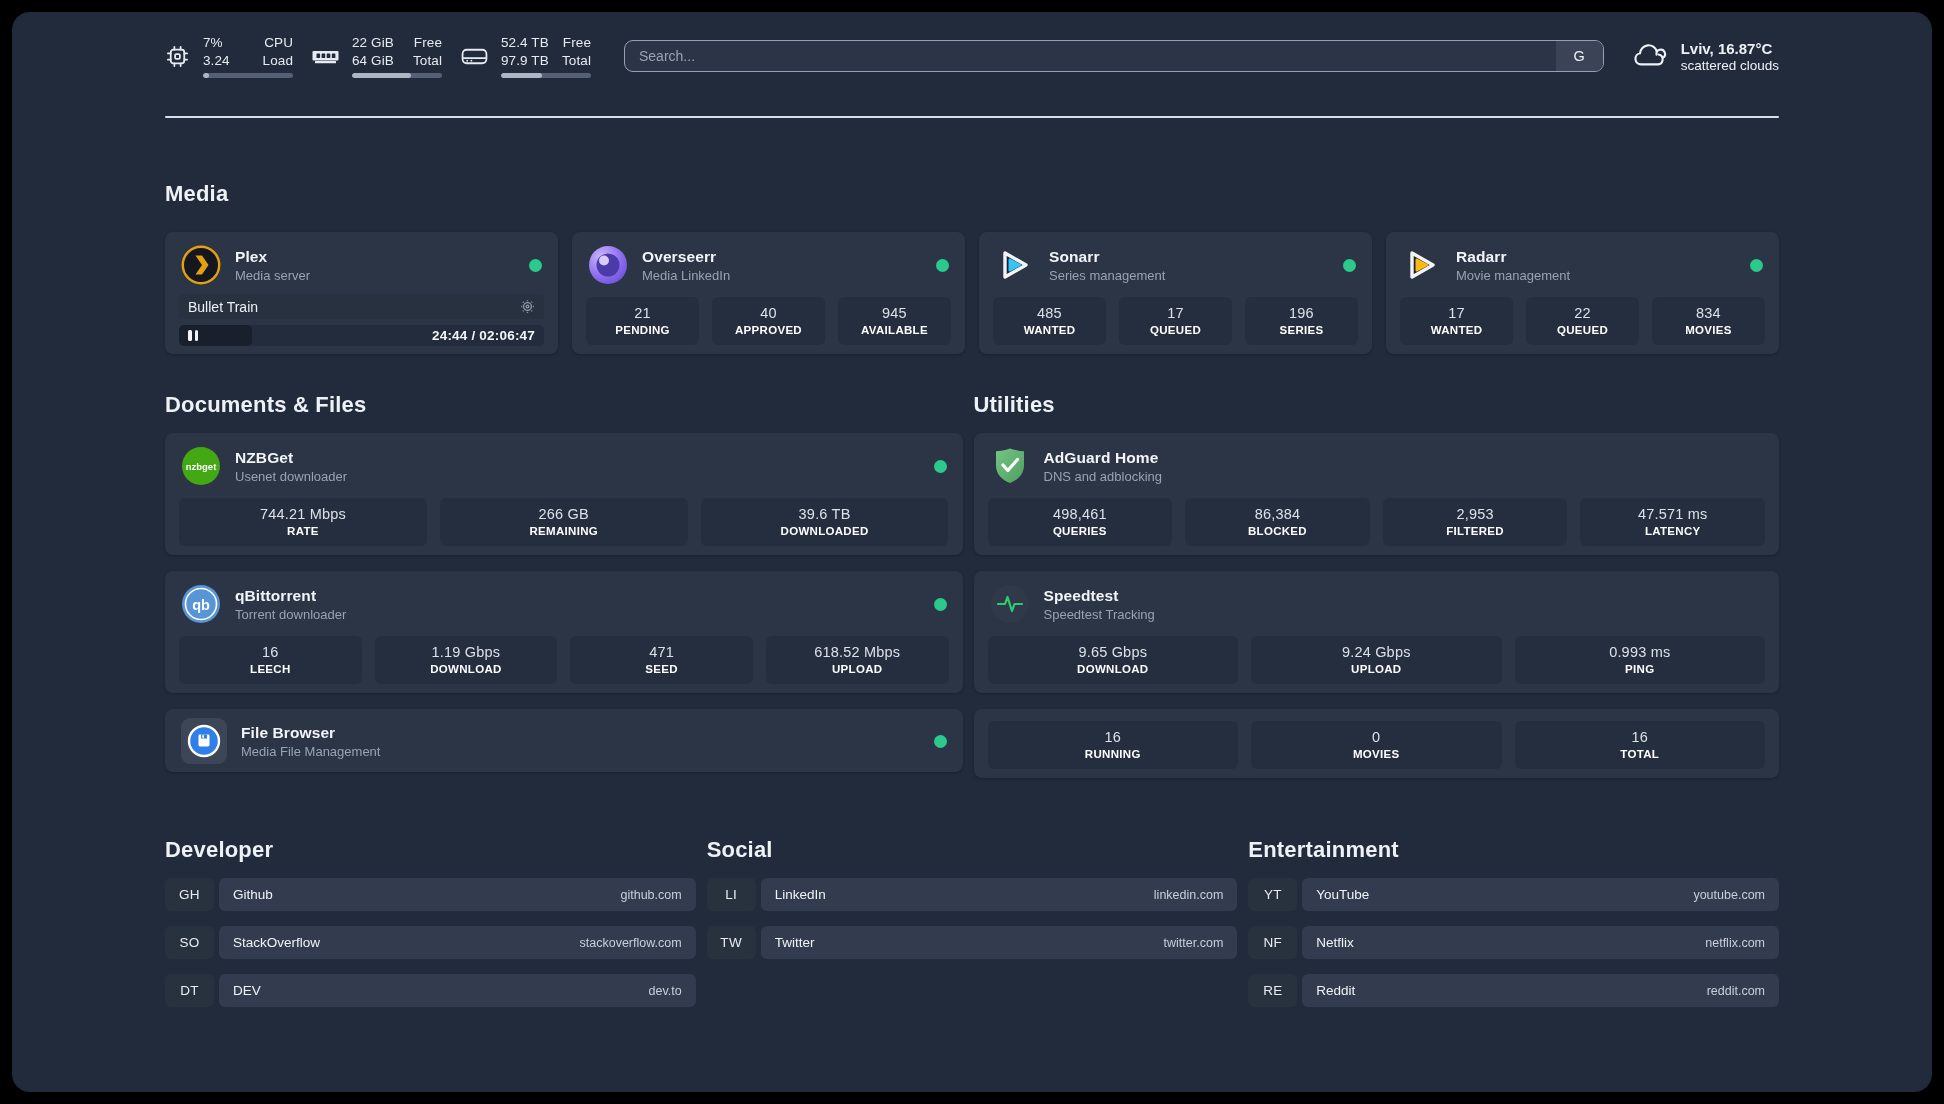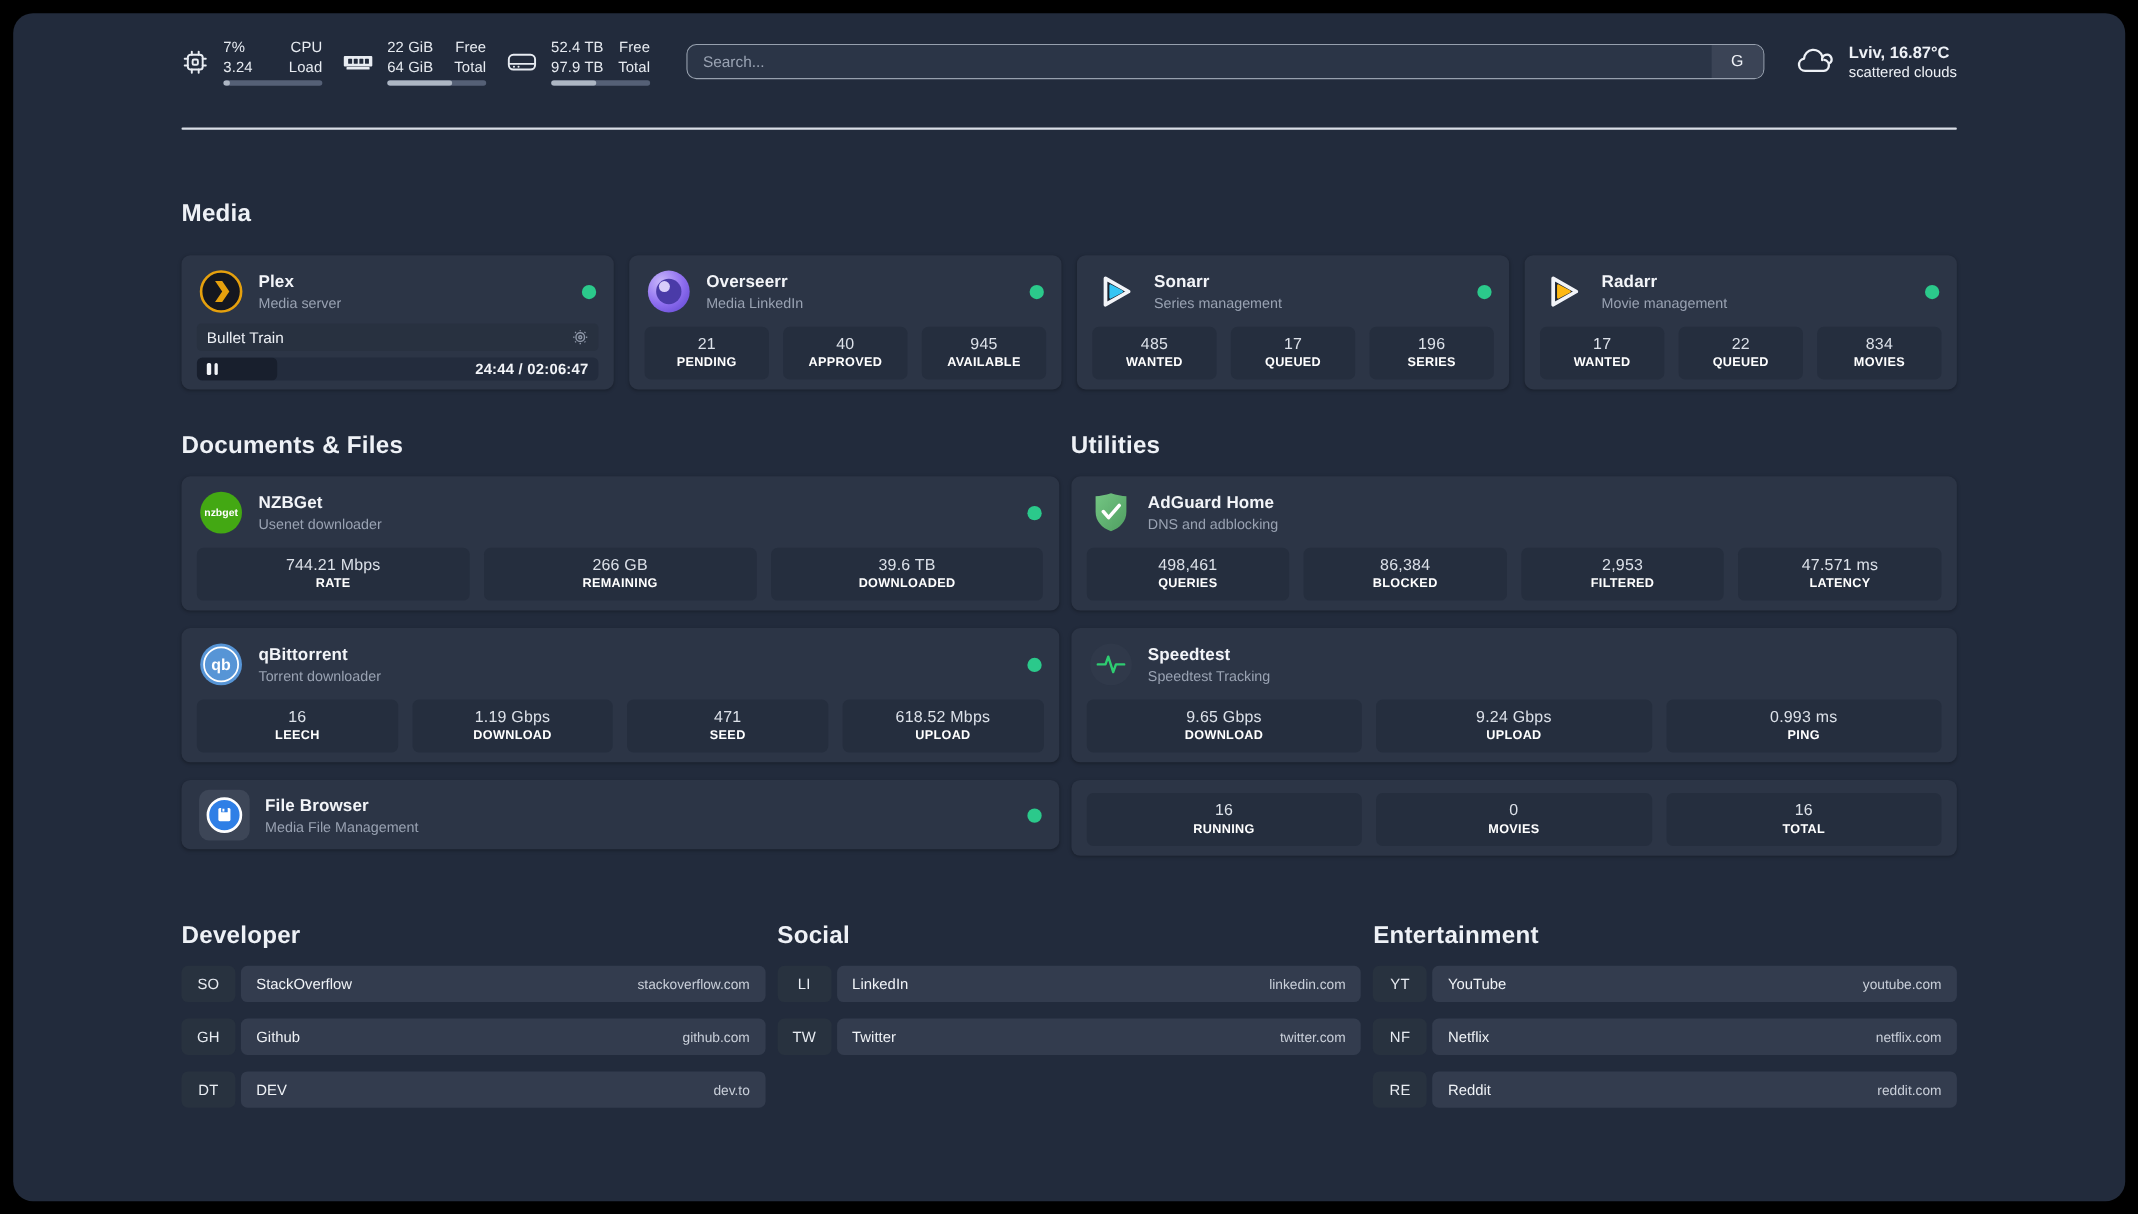--- a/index.html
+++ b/index.html
@@ -507,31 +507,31 @@
         </div>
       </div>
     </div>
   </div>
 
   <div class="bookmarks">
     <div class="bm-col">
       <h2 class="section-title">Developer</h2>
       <div class="bm-rows">
         <div class="bm-row">
+          <div class="bm-abbr">GH</div>
+          <div class="bm-pill">
+            <span class="bm-name">Github</span>
+            <span class="bm-domain">github.com</span>
+          </div>
+        </div>
+        <div class="bm-row">
           <div class="bm-abbr">SO</div>
           <div class="bm-pill">
             <span class="bm-name">StackOverflow</span>
             <span class="bm-domain">stackoverflow.com</span>
-          </div>
-        </div>
-        <div class="bm-row">
-          <div class="bm-abbr">GH</div>
-          <div class="bm-pill">
-            <span class="bm-name">Github</span>
-            <span class="bm-domain">github.com</span>
           </div>
         </div>
         <div class="bm-row">
           <div class="bm-abbr">DT</div>
           <div class="bm-pill">
             <span class="bm-name">DEV</span>
             <span class="bm-domain">dev.to</span>
           </div>
         </div>
       </div>

